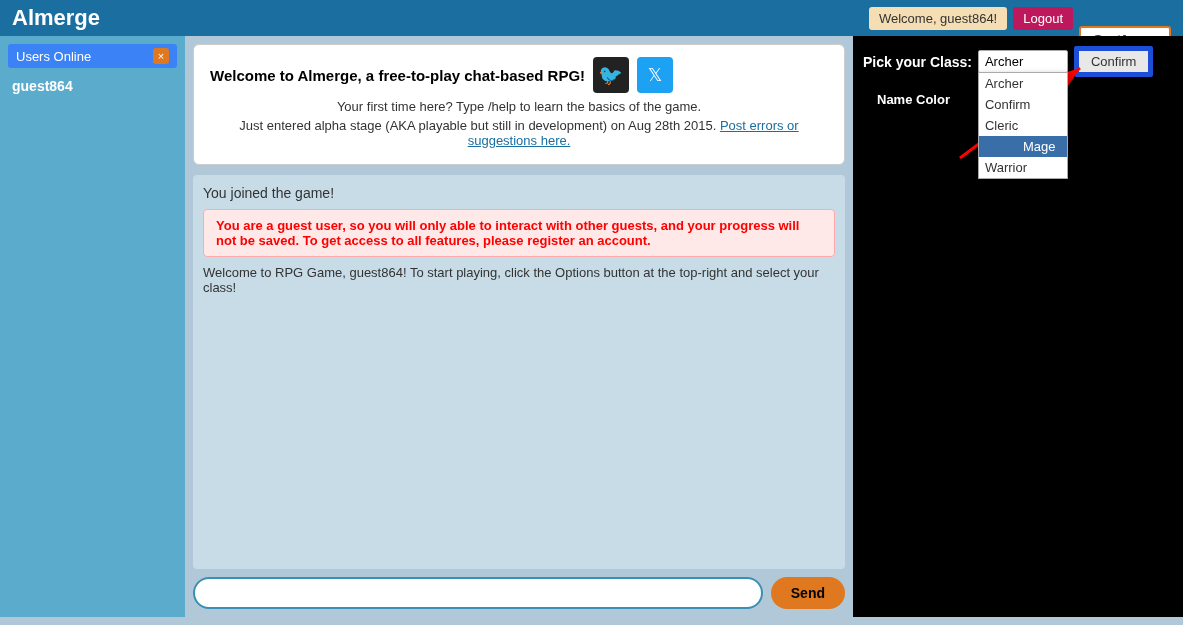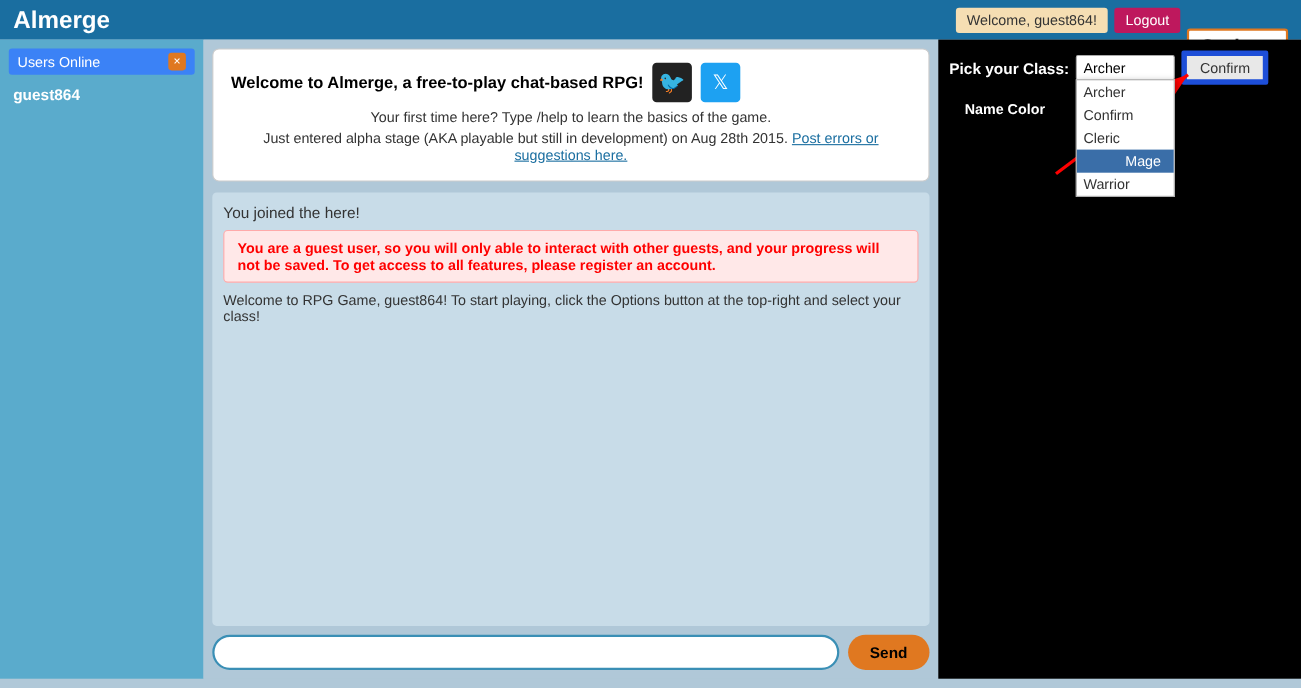--- a/index.html
+++ b/index.html
@@ -323,21 +323,21 @@
           <div id="twitter-icon">𝕏</div>
         </div>
         <div id="welcome-box-sub" class="welcome-box-sub">Your first time here? Type /help to learn the basics of the game.</div>
         <div style="font-size:13px;color:#333;margin-bottom:4px;">
           <span>Just entered alpha stage (AKA playable but still in development) on Aug 28th 2015.</span>
           <span id="welcome-box-link" style="color:#1a6ea0;text-decoration:underline;cursor:pointer;">Post errors or suggestions here.</span>
         </div>
       </div>
 
       <div id="chat-messages">
-        <div class="chat-joined">You joined the here!</div>
+        <div class="chat-joined">You joined the game!</div>
         <div class="chat-warning">You are a guest user, so you will only able to interact with other guests, and your progress will not be saved. To get access to all features, please register an account.</div>
         <div class="chat-info">Welcome to RPG Game, guest864! To start playing, click the Options button at the top-right and select your class!</div>
       </div>
 
       <div id="chat-input-row">
         <input id="chat-input" type="text" placeholder="" style="">
         <button id="send-btn">Send</button>
       </div>
     </div>
 

